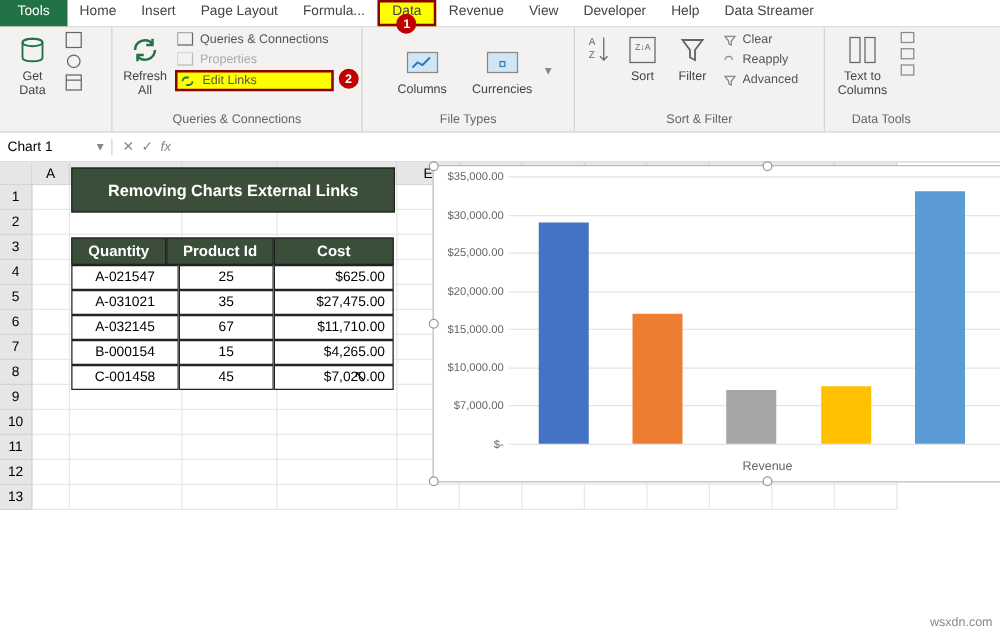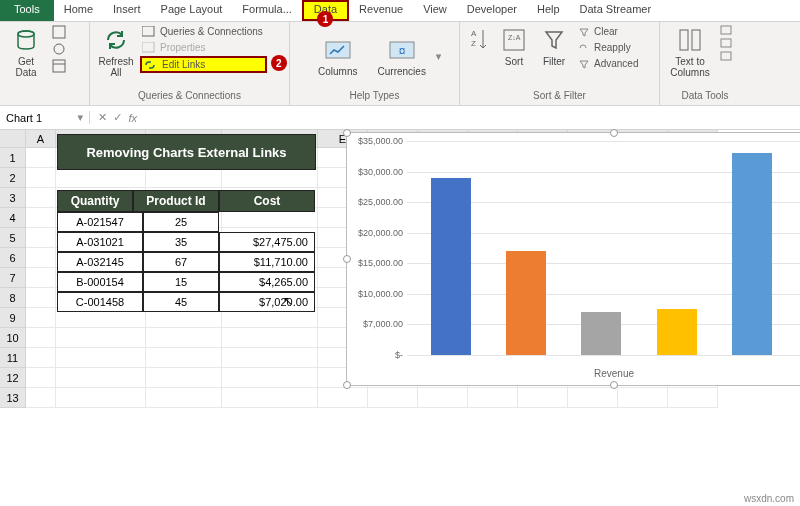--- a/index.html
+++ b/index.html
@@ -172,21 +172,21 @@
         <span class="ico">
             <svg width="28" height="24">
               <rect x="2" y="4" width="24" height="16" fill="#d0e6f5" stroke="#888"></rect>
               <text x="14" y="17" font-size="12" text-anchor="middle" fill="#2e75b6">¤</text>
             </svg>
           </span>
         <span>Currencies</span>
       </div>
       <span style="align-self:center;color:#888">▾</span>
     </div>
-    <div class="ribbon-group-label">Help Types</div>
+    <div class="ribbon-group-label">File Types</div>
   </div>
 
   <div class="ribbon-group" style="width:200px">
     <div class="ribbon-top">
       <div class="ribbon-btn-big" style="width:26px">
         <span class="ico">
             <svg width="20" height="28">
               <text x="2" y="10" font-size="8" fill="#666">A</text>
               <text x="2" y="20" font-size="8" fill="#666">Z</text>
               <path d="M14 4v18l-3-3m3 3l3-3" stroke="#666" fill="none"></path>
@@ -501,20 +501,21 @@
     <div class="dt-title">Removing Charts External Links</div>
     <div class="dt-hdr-row">
       <div class="dt-hdr c-b">Quantity</div>
       <div class="dt-hdr c-a">Product Id</div>
       <div class="dt-hdr c-c">Cost</div>
     </div>
     <div id="dtrows">
         <div class="dt-row">
           <div class="dt-cell c-a">A-021547</div>
           <div class="dt-cell c-b">25</div>
+          <div class="dt-cell c-c right">$625.00</div>
         </div>
         <div class="dt-row">
           <div class="dt-cell c-a">A-031021</div>
           <div class="dt-cell c-b">35</div>
           <div class="dt-cell c-c right">$27,475.00</div>
         </div>
         <div class="dt-row">
           <div class="dt-cell c-a">A-032145</div>
           <div class="dt-cell c-b">67</div>
           <div class="dt-cell c-c right">$11,710.00</div>

